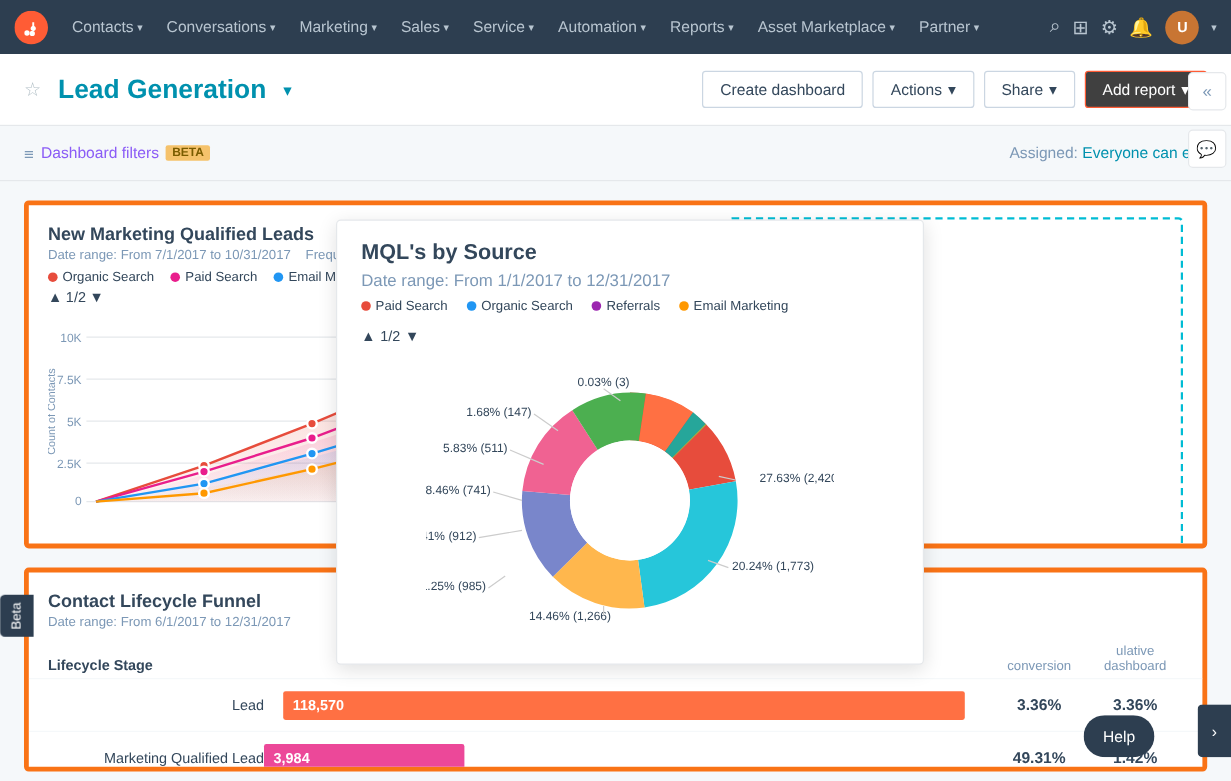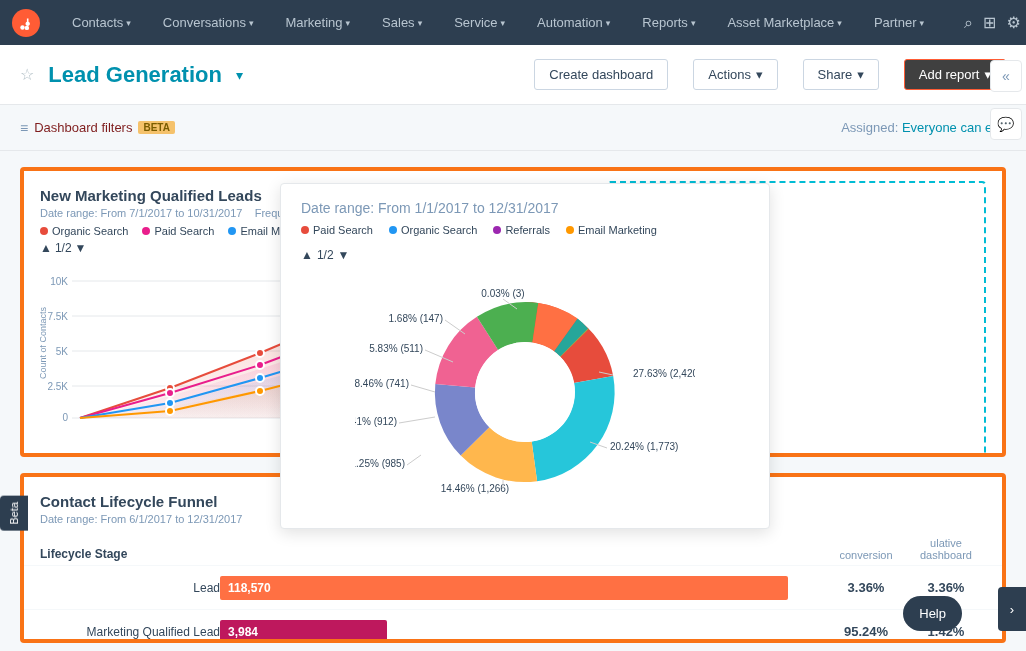--- a/index.html
+++ b/index.html
@@ -5,21 +5,21 @@
     * { box-sizing: border-box; margin: 0; padding: 0; }
     body { font-family: 'Helvetica Neue', Arial, sans-serif; background: #f5f8fa; font-size: 13px; color: #33475b; overflow: hidden; width: 1026px; height: 651px; }
 
     
     .top-nav {
       background: #2d3e50;
       height: 45px;
       display: flex;
       align-items: center;
       padding: 0 12px;
-      gap: 16px;
+      gap: 4px;
     }
     .nav-logo { width: 28px; height: 28px; margin-right: 8px; }
     .nav-logo svg { width: 28px; height: 28px; }
     .nav-item {
       color: #b8c5d0;
       font-size: 13px;
       padding: 6px 8px;
       cursor: pointer;
       display: flex;
       align-items: center;
@@ -38,36 +38,36 @@
       border-bottom: 1px solid #e5e8eb;
       height: 60px;
       display: flex;
       align-items: center;
       padding: 0 20px;
       gap: 10px;
     }
     .star-icon { color: #b0bec5; font-size: 16px; cursor: pointer; margin-right: 4px; }
     .page-title { font-size: 22px; font-weight: 600; color: #0091ae; cursor: pointer; }
     .title-chevron { color: #0091ae; font-size: 14px; cursor: pointer; margin-left: 4px; }
-    .header-actions { margin-left: auto; display: flex; gap: 25px; align-items: center; justify-content: center; }
+    .header-actions { margin-left: auto; display: flex; gap: 8px; align-items: center; justify-content: center; }
     .btn { padding: 7px 14px; border-radius: 3px; font-size: 13px; cursor: pointer; border: 1px solid; font-weight: 500; display: flex; align-items: center; gap: 5px; }
     .btn-outline { background: #fff; border-color: #cbd6e2; color: #33475b; }
     .btn-primary { background: #404040; border-color: #ff5c35; color: #fff; }
 
     
     .subheader {
       background: #f5f8fa;
       border-bottom: 1px solid #e5e8eb;
       height: 46px;
       display: flex;
       align-items: center;
       padding: 0 20px;
     }
     .filter-icon { color: #7c98b6; margin-right: 6px; font-size: 14px; }
-    .dashboard-filters-label { color: #7f1d1d; font-weight: 500; font-size: 13px; cursor: pointer; }
+    .dashboard-filters-label { color: #8b5cf6; font-weight: 500; font-size: 13px; cursor: pointer; }
     .beta-badge { background: #f5c26b; color: #7a5c00; font-size: 10px; font-weight: 700; padding: 1px 5px; border-radius: 2px; margin-left: 6px; }
     .assigned-label { margin-left: auto; color: #7c98b6; font-size: 13px; }
     .assigned-link { color: #0091ae; font-weight: 500; cursor: pointer; }
 
     
     .content { padding: 16px 20px; overflow: hidden; position: relative; }
 
     
     .card { background: #fff; border: 4px solid #f97316; border-radius: 4px; margin-bottom: 16px; }
     .card-header { padding: 16px 16px 8px 16px; }
@@ -416,51 +416,52 @@
       <div class="conv-label" style="font-size:11px; color:#7c98b6;">
         <span>ulative dashboard</span>
       </div>
     </div>
 
     <div class="lifecycle-row">
       <div class="lifecycle-label">
         <span>Lead</span>
       </div>
       <div class="lifecycle-bar-container">
-        <div class="lifecycle-bar" style="width:95%; background:#ff7043;">
+        <div class="lifecycle-bar" style="width:95%; background:#ff7043;margin-left:16px;">
           <span>118,570</span>
         </div>
       </div>
       <div class="lifecycle-conversion">
         <span>3.36%</span>
       </div>
       <div class="lifecycle-conversion">
         <span>3.36%</span>
       </div>
     </div>
 
     <div class="lifecycle-row">
       <div class="lifecycle-label">
         <span>Marketing Qualified Lead</span>
       </div>
       <div class="lifecycle-bar-container">
-        <div class="lifecycle-bar" style="width:28%; background:#be185d;">
+        <div class="lifecycle-bar" style="width:28%; background:#ec4899;">
           <span>3,984</span>
         </div>
       </div>
       <div class="lifecycle-conversion">
-        <span>95.24%</span>
+        <span>49.31%</span>
       </div>
       <div class="lifecycle-conversion">
         <span>1.42%</span>
       </div>
     </div>
   </div>
 
   <div class="popup-card">
+    <div class="popup-title">MQL's by Source</div>
     <div class="popup-subtitle">Date range: From 1/1/2017 to 12/31/2017</div>
     <div class="popup-legend">
       <div class="legend-item">
         <span class="legend-dot" style="background:#e74c3c;"></span>
         <span>Paid Search</span>
       </div>
       <div class="legend-item">
         <span class="legend-dot" style="background:#2196f3;"></span>
         <span>Organic Search</span>
       </div>

